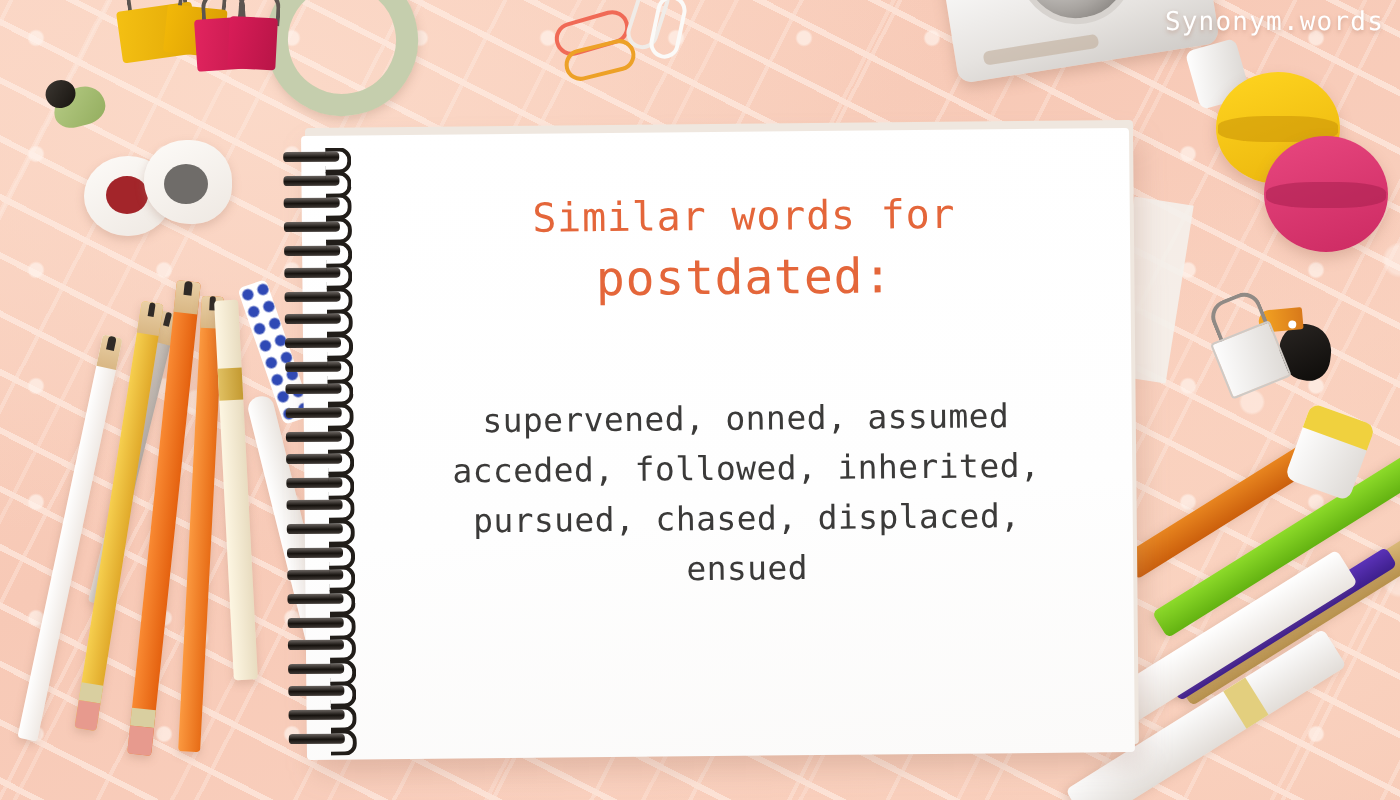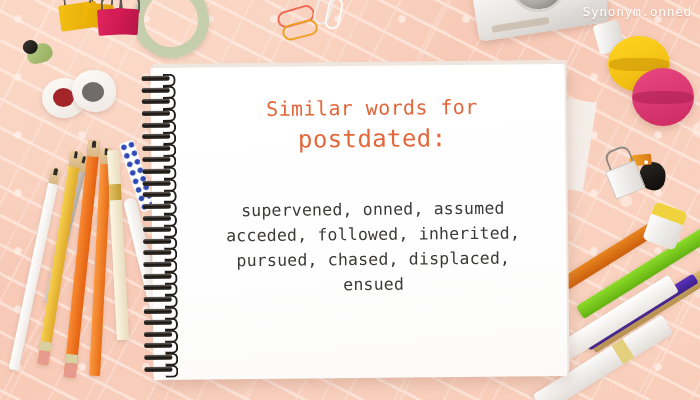--- a/index.html
+++ b/index.html
@@ -407,14 +407,14 @@
       <div class="t2">postdated:</div>
       <div class="words">
         <div>supervened, onned, assumed</div>
         <div>acceded, followed, inherited,</div>
         <div>pursued, chased, displaced,</div>
         <div>ensued</div>
       </div>
     </div>
   </div>
 
-  <div class="logo">Synonym.onned</div>
+  <div class="logo">Synonym.words</div>
 </div>
 
 </body></html>

